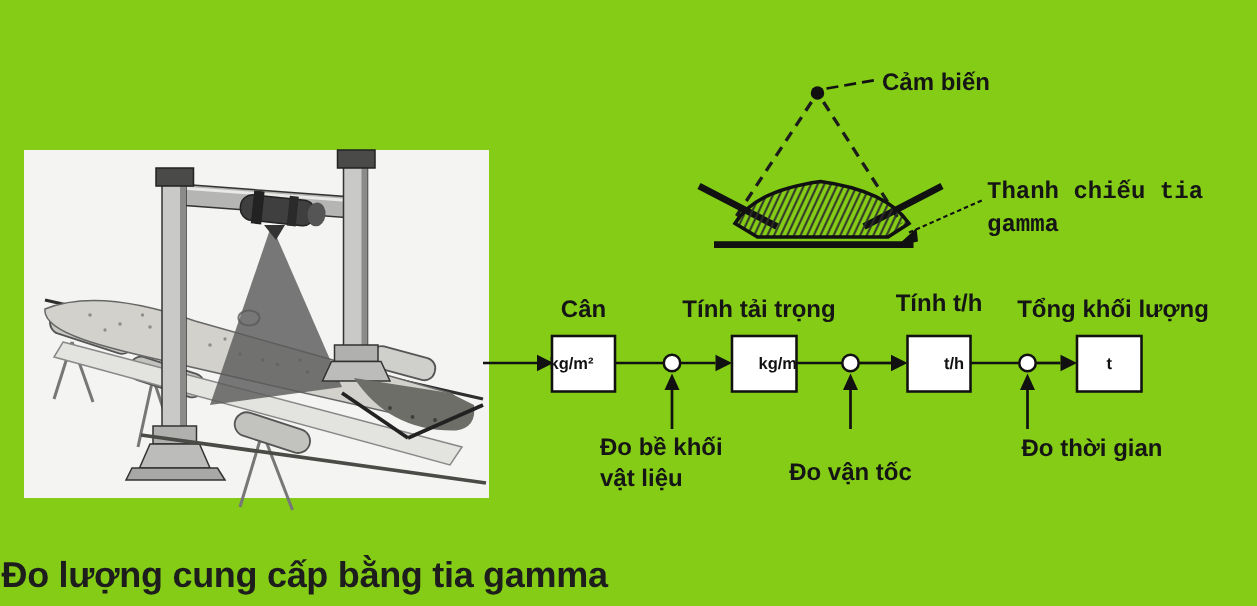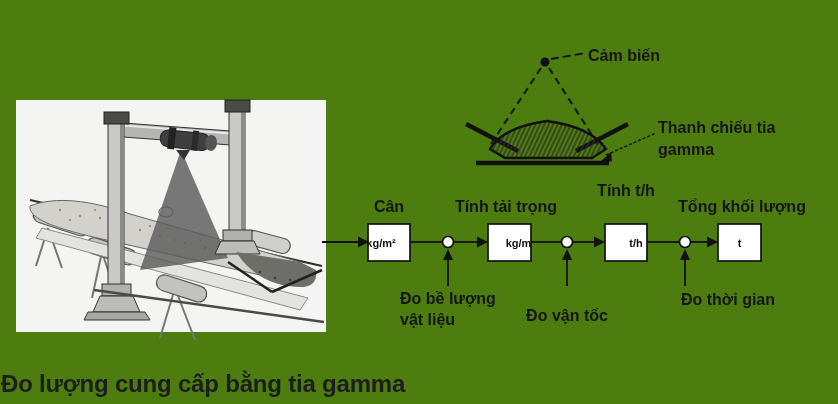--- a/index.html
+++ b/index.html
@@ -1,19 +1,19 @@
 <!DOCTYPE html>
 <html><head>
 <meta charset="utf-8">
 <style>
   html,body{margin:0;padding:0;background:#ffffff;}
   #stage{
     position:relative;
     width:838px;height:404px;
-    background:#4d7c0f;
+    background:#84cc16;
     font-family:"Liberation Sans","DejaVu Sans",sans-serif;
     overflow:hidden;
   }
   #artwork{position:absolute;left:0;top:0;}
   .lbl{
     position:absolute;
     color:#151515;
     font-weight:bold;
     font-size:16px;
     line-height:21px;
@@ -188,36 +188,36 @@
     </g>
     <g fill="#ffffff" stroke="#111" stroke-width="1.7">
       <circle cx="448" cy="242" r="5.5"></circle>
       <circle cx="567" cy="242" r="5.5"></circle>
       <circle cx="685" cy="242" r="5.5"></circle>
     </g>
   </svg>
 
   <div class="lbl" style="left:588px;top:45px;">Cảm biến</div>
 
-  <div class="lbl twoline" style="left:658px;top:117px;">
+  <div class="lbl twoline" style="left:658px;top:117px;font-family:Liberation Mono, monospace;">
     <div>Thanh chiếu tia</div>
     <div>gamma</div>
   </div>
 
   <div class="lbl centered" style="left:389px;top:196px;">Cân</div>
   <div class="lbl centered" style="left:506px;top:196px;">Tính tải trọng</div>
-  <div class="lbl centered" style="left:626px;top:180px;">Tính t/h</div>
+  <div class="lbl centered" style="left:626px;top:192px;">Tính t/h</div>
   <div class="lbl centered" style="left:742px;top:196px;">Tổng khối lượng</div>
 
   <div class="unit" style="left:368px;top:224px;width:26px;height:37px;">kg/m²</div>
   <div class="unit" style="left:488px;top:224px;width:61px;height:37px;">kg/m</div>
   <div class="unit" style="left:605px;top:224px;width:62px;height:37px;">t/h</div>
   <div class="unit" style="left:718px;top:224px;width:43px;height:37px;">t</div>
 
   <div class="lbl" style="left:400px;top:288px;">
-    <div>Đo bề lượng</div>
+    <div>Đo bề khối</div>
     <div>vật liệu</div>
   </div>
   <div class="lbl centered" style="left:567px;top:289px;margin-top:16px;">Đo vận tốc</div>
   <div class="lbl centered" style="left:681px;top:289px;margin-left:47px;">Đo thời gian</div>
 
   <div id="caption">Đo lượng cung cấp bằng tia gamma</div>
 </div>
 
 </body></html>

